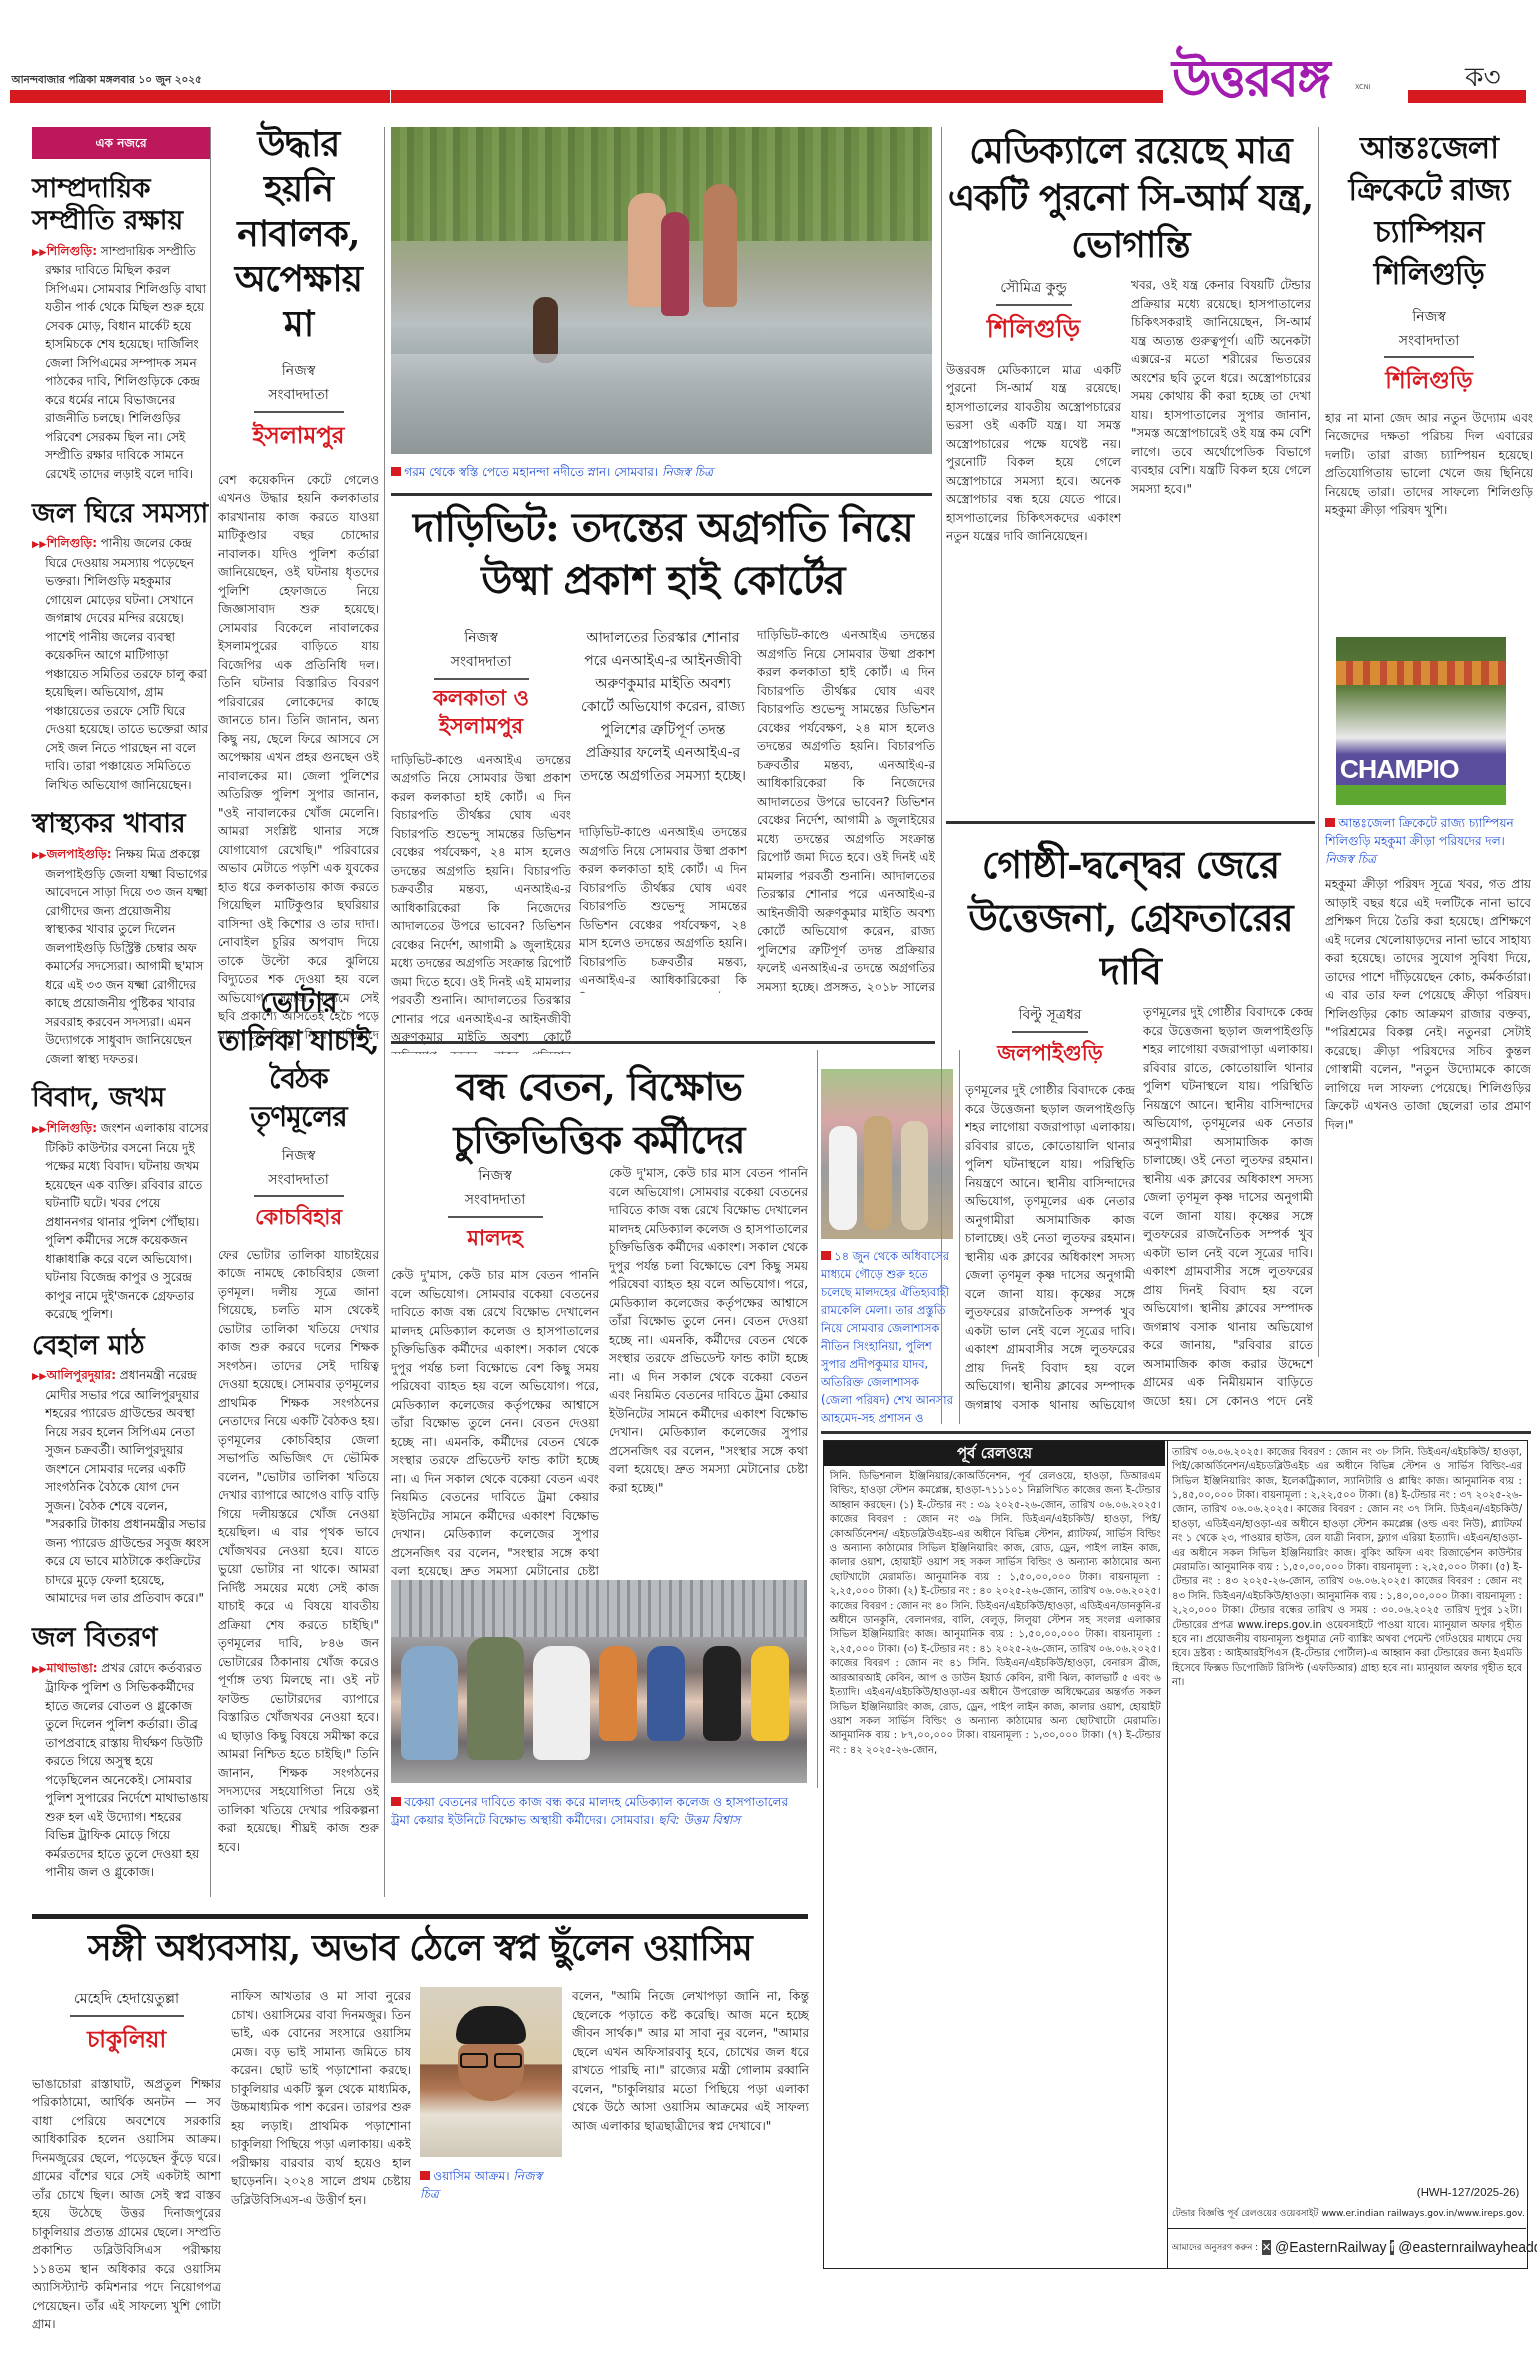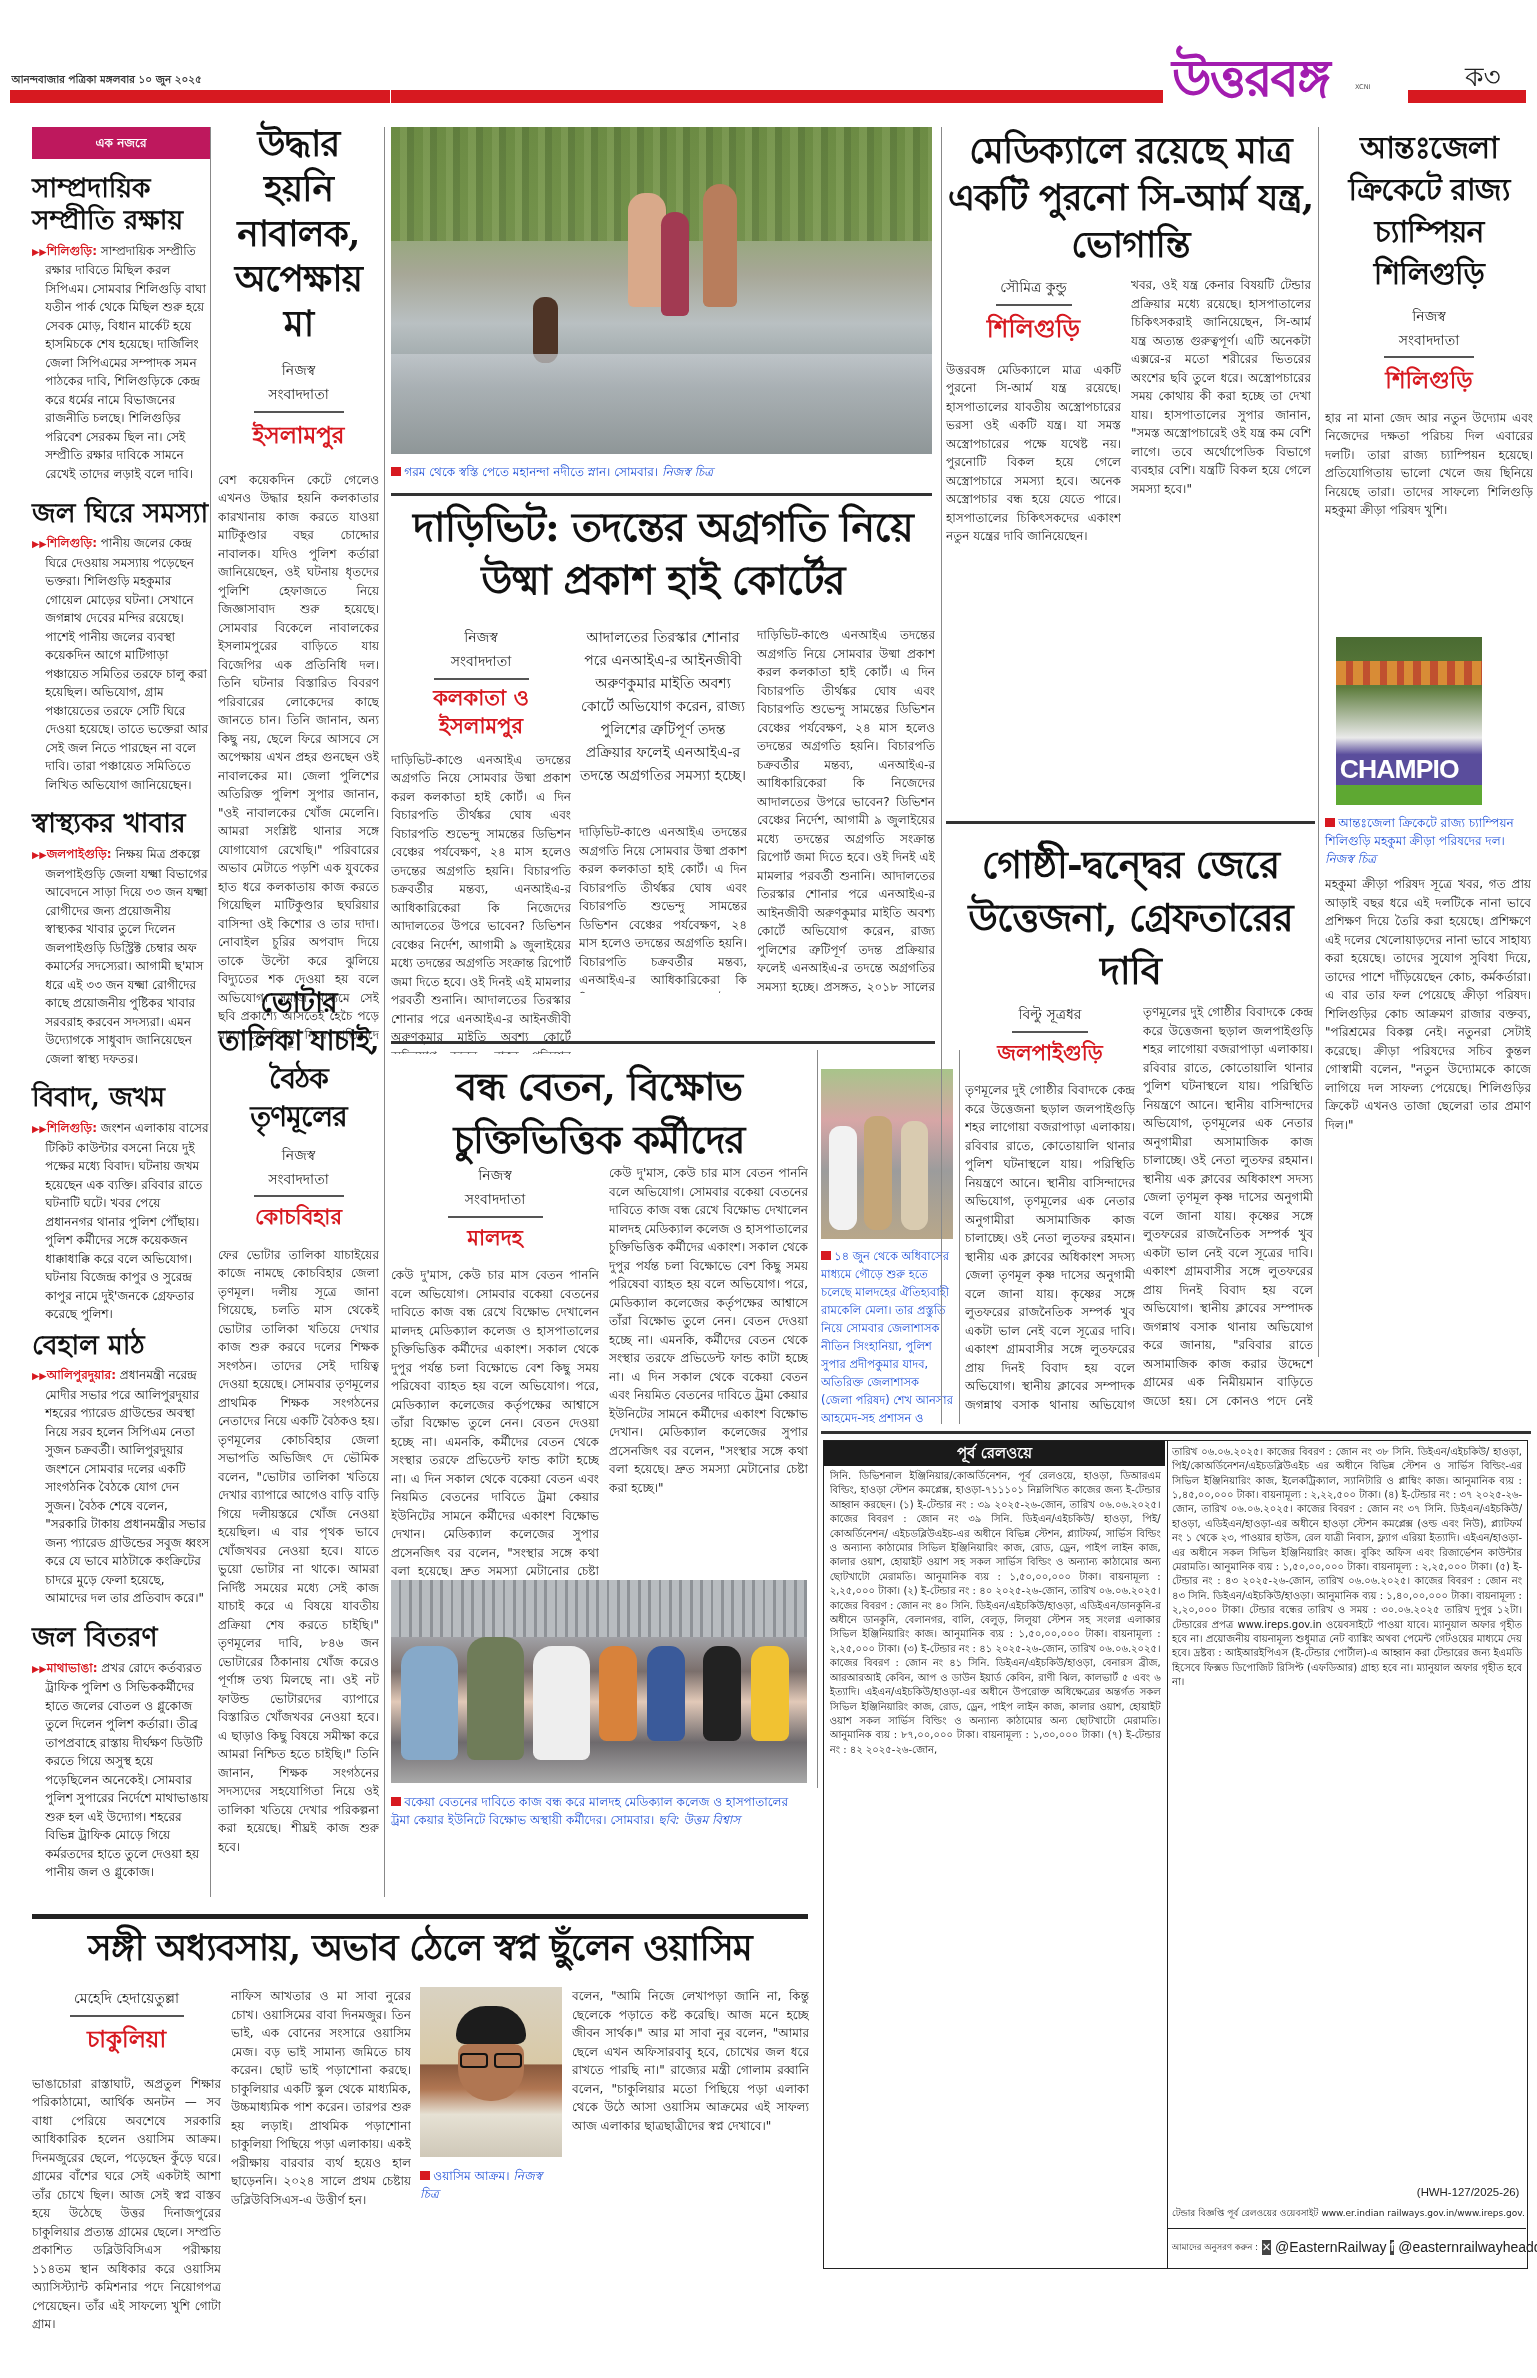--- a/index.html
+++ b/index.html
@@ -164,21 +164,21 @@
   <div class="txt" style="margin-top:9.5px;height:331px;overflow:hidden;">তৃণমূলের দুই গোষ্ঠীর বিবাদকে কেন্দ্র করে উত্তেজনা ছড়াল জলপাইগুড়ি শহর লাগোয়া বজরাপাড়া এলাকায়। রবিবার রাতে, কোতোয়ালি থানার পুলিশ ঘটনাস্থলে যায়। পরিস্থিতি নিয়ন্ত্রণে আনে। স্থানীয় বাসিন্দাদের অভিযোগ, তৃণমূলের এক নেতার অনুগামীরা অসামাজিক কাজ চালাচ্ছে। ওই নেতা লুতফর রহমান। স্থানীয় এক ক্লাবের অধিকাংশ সদস্য জেলা তৃণমূল কৃষ্ণ দাসের অনুগামী বলে জানা যায়। কৃষ্ণের সঙ্গে লুতফরের রাজনৈতিক সম্পর্ক খুব একটা ভাল নেই বলে সূত্রের দাবি। একাংশ গ্রামবাসীর সঙ্গে লুতফরের প্রায় দিনই বিবাদ হয় বলে অভিযোগ। স্থানীয় ক্লাবের সম্পাদক জগন্নাথ বসাক থানায় অভিযোগ করে জানায়, "রবিবার রাতে অসামাজিক কাজ করার উদ্দেশে গ্রামের এক নিমীয়মান বাড়িতে জড়ো হয়। সে কোনও পদে নেই তার পরেও দলের নাম করে বিভিন্ন অসামাজিক কাজ করে যাচ্ছে। গ্রামবাসীরা অসামাজিক কাজ বন্ধ করে রুখে দাঁড়িয়েছে। এই ধরণের লোকের জন্য দলের বদনাম হচ্ছে।" আইসি সঞ্জয় দত্ত বলেন, "ওই এলাকা থেকে এক মহিলাকে উদ্ধার করা হয়েছে। স্মারকলিপি পেয়েছি। বিষয়টি খতিয়ে দেখা হচ্ছে।"</div>
 </div>
 <div class="abs txt" style="left:1143px;top:1003px;width:170px;height:402px;overflow:hidden;">তৃণমূলের দুই গোষ্ঠীর বিবাদকে কেন্দ্র করে উত্তেজনা ছড়াল জলপাইগুড়ি শহর লাগোয়া বজরাপাড়া এলাকায়। রবিবার রাতে, কোতোয়ালি থানার পুলিশ ঘটনাস্থলে যায়। পরিস্থিতি নিয়ন্ত্রণে আনে। স্থানীয় বাসিন্দাদের অভিযোগ, তৃণমূলের এক নেতার অনুগামীরা অসামাজিক কাজ চালাচ্ছে। ওই নেতা লুতফর রহমান। স্থানীয় এক ক্লাবের অধিকাংশ সদস্য জেলা তৃণমূল কৃষ্ণ দাসের অনুগামী বলে জানা যায়। কৃষ্ণের সঙ্গে লুতফরের রাজনৈতিক সম্পর্ক খুব একটা ভাল নেই বলে সূত্রের দাবি। একাংশ গ্রামবাসীর সঙ্গে লুতফরের প্রায় দিনই বিবাদ হয় বলে অভিযোগ। স্থানীয় ক্লাবের সম্পাদক জগন্নাথ বসাক থানায় অভিযোগ করে জানায়, "রবিবার রাতে অসামাজিক কাজ করার উদ্দেশে গ্রামের এক নিমীয়মান বাড়িতে জড়ো হয়। সে কোনও পদে নেই তার পরেও দলের নাম করে বিভিন্ন অসামাজিক কাজ করে যাচ্ছে। গ্রামবাসীরা অসামাজিক কাজ বন্ধ করে রুখে দাঁড়িয়েছে। এই ধরণের লোকের জন্য দলের বদনাম হচ্ছে।" আইসি সঞ্জয় দত্ত বলেন, "ওই এলাকা থেকে এক মহিলাকে উদ্ধার করা হয়েছে। স্মারকলিপি পেয়েছি। বিষয়টি খতিয়ে দেখা হচ্ছে।"</div>
 
 <div class="abs" style="left:1325px;top:127px;width:208px;">
   <div class="hl" style="font-size:30px;line-height:42px;">আন্তঃজেলা ক্রিকেটে রাজ্য চ্যাম্পিয়ন শিলিগুড়ি</div>
   <div class="byline" style="width:90px;margin-top:9.5px;">নিজস্ব সংবাদদাতা</div>
   <div class="place" style="font-size:23px;margin-top:3.8px;">শিলিগুড়ি</div>
   <div class="txt" style="margin-top:7.6px;height:142px;overflow:hidden;">হার না মানা জেদ আর নতুন উদ্যোম এবং নিজেদের দক্ষতা পরিচয় দিল এবারের দলটি। তারা রাজ্য চ্যাম্পিয়ন হয়েছে। প্রতিযোগিতায় ভালো খেলে জয় ছিনিয়ে নিয়েছে তারা। তাদের সাফল্যে শিলিগুড়ি মহকুমা ক্রীড়া পরিষদ খুশি।</div>
 </div>
-<div class="photo" style="left:1336px;top:637px;width:146px;height:168px;background:linear-gradient(180deg,#4a6b32 0%,#5d7c3c 30%,#eaeaea 60%,#5a4d9c 70%,#5a4d9c 88%,#5ea832 88%,#5ea832 100%);padding-left:26px;">
+<div class="photo" style="left:1336px;top:637px;width:170px;height:168px;background:linear-gradient(180deg,#4a6b32 0%,#5d7c3c 30%,#eaeaea 60%,#5a4d9c 70%,#5a4d9c 88%,#5ea832 88%,#5ea832 100%);padding-left:26px;">
   <div class="abs" style="left:0;top:24px;width:170px;height:24px;background:repeating-linear-gradient(90deg,#d88c36 0 9.5px,#c0502f 9.5px 17px);"></div>
   <div class="abs" style="left:3.8px;top:117px;color:#fff;font-family:'Liberation Sans',sans-serif;font-weight:700;font-size:26.5px;letter-spacing:-0.9px;">CHAMPIO</div>
 </div>
 <div class="abs cap" style="left:1325px;top:814px;width:206px;">
   <span class="sq"></span><span>আন্তঃজেলা ক্রিকেটে রাজ্য চ্যাম্পিয়ন শিলিগুড়ি মহকুমা ক্রীড়া পরিষদের দল।</span>
   <i>নিজস্ব চিত্র</i>
 </div>
 <div class="abs txt" style="left:1325px;top:875px;width:206px;height:530px;overflow:hidden;">মহকুমা ক্রীড়া পরিষদ সূত্রে খবর, গত প্রায় আড়াই বছর ধরে এই দলটিকে নানা ভাবে প্রশিক্ষণ দিয়ে তৈরি করা হয়েছে। প্রশিক্ষণে এই দলের খেলোয়াড়দের নানা ভাবে সাহায্য করা হয়েছে। তাদের সুযোগ সুবিধা দিয়ে, তাদের পাশে দাঁড়িয়েছেন কোচ, কর্মকর্তারা। এ বার তার ফল পেয়েছে ক্রীড়া পরিষদ। শিলিগুড়ির কোচ আক্রমণ রাজার বক্তব্য, "পরিশ্রমের বিকল্প নেই। নতুনরা সেটাই করেছে। ক্রীড়া পরিষদের সচিব কুন্তল গোস্বামী বলেন, "নতুন উদ্যোমকে কাজে লাগিয়ে দল সাফল্য পেয়েছে। শিলিগুড়ির ক্রিকেট এখনও তাজা ছেলেরা তার প্রমাণ দিল।"</div>
 
 <div class="hrule" style="left:821px;top:1431px;width:710px;"></div>

